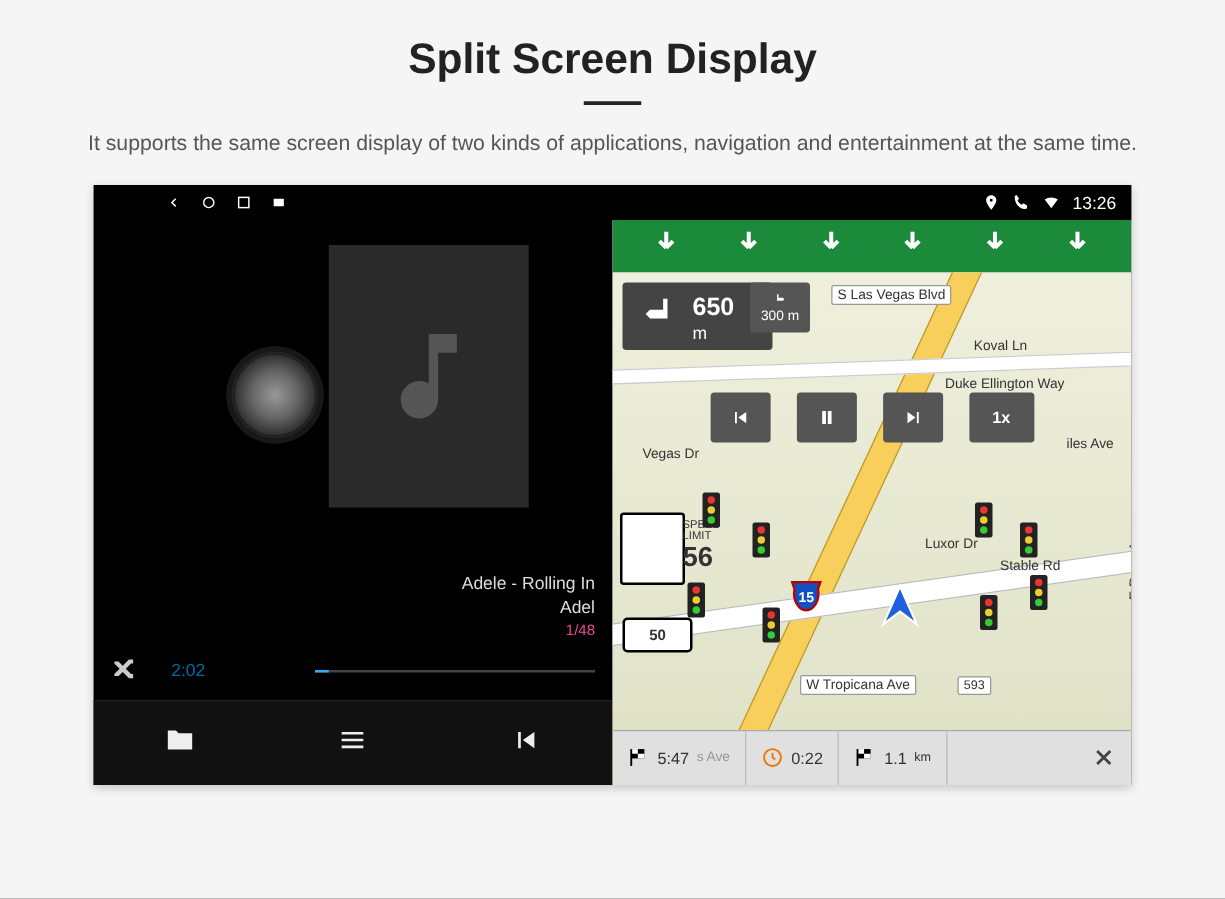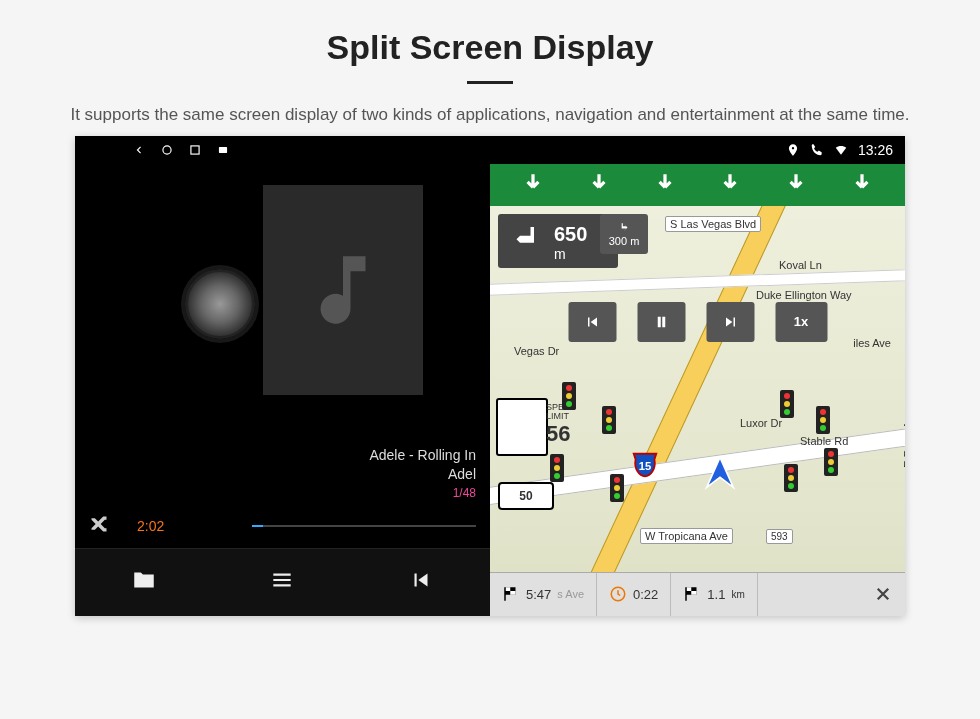--- a/index.html
+++ b/index.html
@@ -23,21 +23,21 @@
     height: 3px;
     background: #222;
     margin: 14px auto 18px;
   }
   .subtitle {
     text-align: center;
     font-size: 17px;
     color: #555;
     line-height: 1.5;
     max-width: 880px;
-    margin: 0 auto 8px;
+    margin: 0 auto 20px;
   }
   .device {
     width: 830px;
     height: 480px;
     margin: 0 auto;
     background: #000;
     display: flex;
     position: relative;
     box-shadow: 0 2px 8px rgba(0,0,0,.2);
   }
@@ -130,21 +130,21 @@
     position:absolute;
     left:0; top:0; height:100%;
     width:5%;
     background:#3af;
   }
   .elapsed {
     position: absolute;
     left: 60px;
     bottom: -18px;
     font-size: 13px;
-    color: #f97316;
+    color: #0369a1;
   }
   .player-row {
     position: relative;
     padding: 0 14px 0 14px;
   }
   .player-row .elapsed { position:static; font-size:14px; }
   .bottom-bar {
     height: 68px;
     background: #111;
     display: flex;

